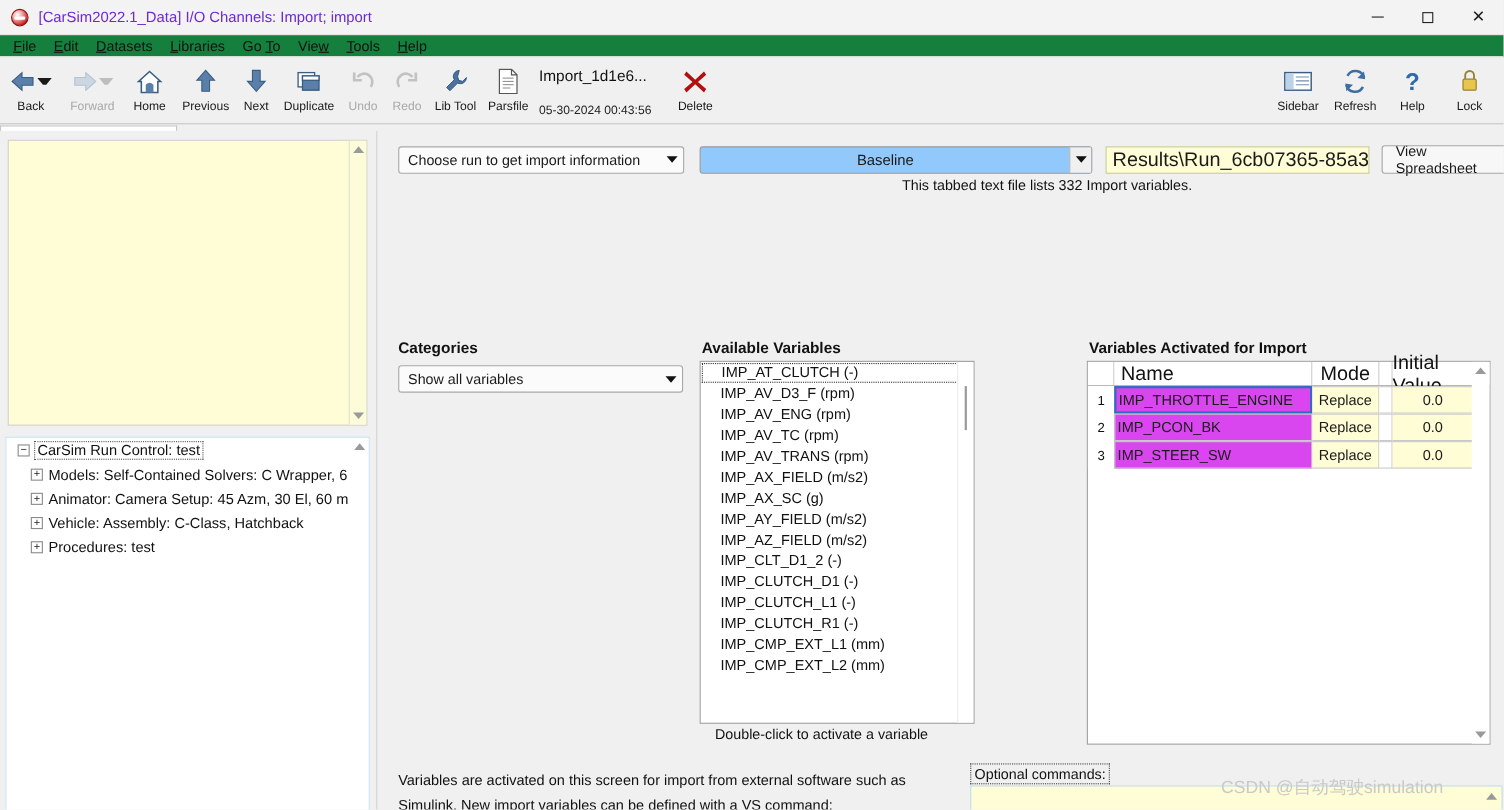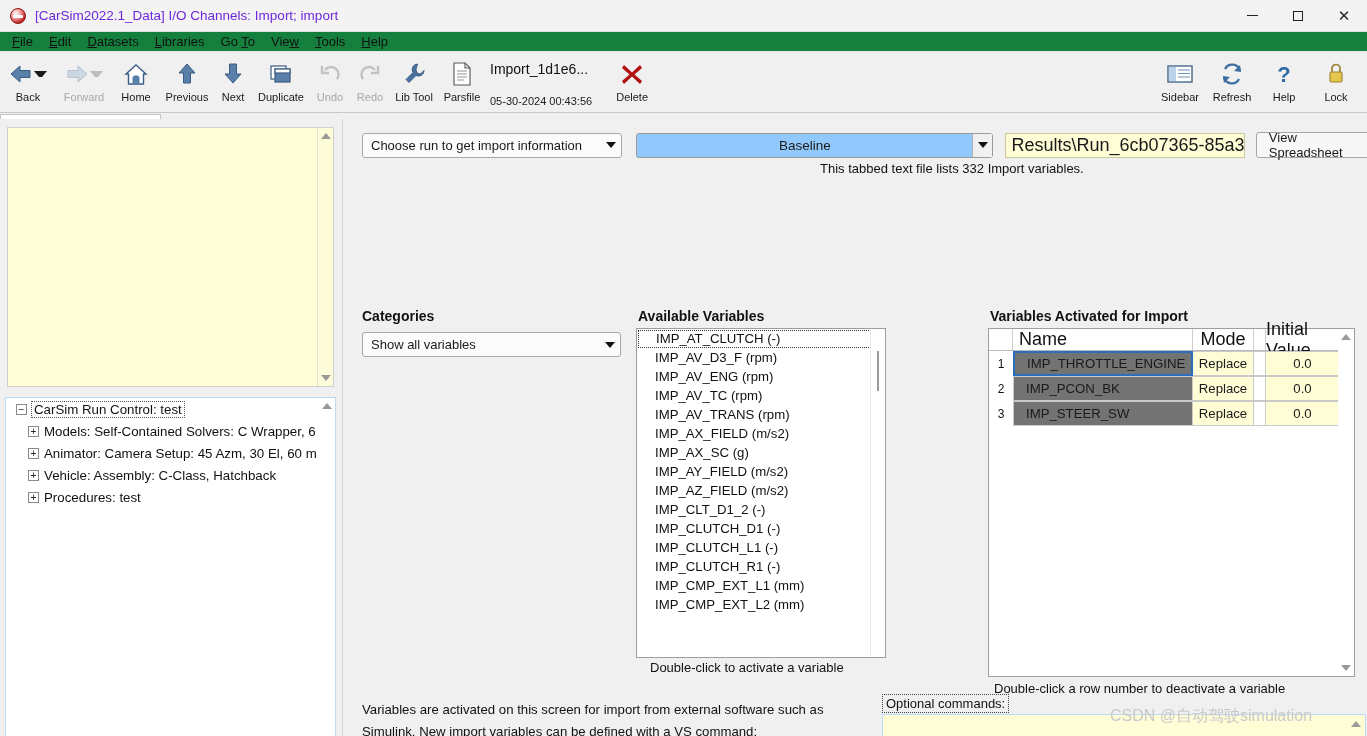--- a/index.html
+++ b/index.html
@@ -217,21 +217,21 @@
   .tbl-headrow { display:flex; height:22px; background:#ffffff; border-bottom:1px solid #b9b9b9; }
   .th { font-size:18px; display:flex; align-items:center; color:#111; }
   .th.c-num { width:24px; border-right:1px solid #cfcfcf; }
   .th.c-name { width:180px; padding-left:6px; border-right:1px solid #cfcfcf; }
   .th.c-mode { width:61px; justify-content:center; border-right:1px solid #cfcfcf; }
   .th.c-gap  { width:12px; border-right:1px solid #cfcfcf; }
   .th.c-init { width:74px; justify-content:center; }
   .tbl-row { display:flex; height:25px; }
   .td { font-size:13.2px; display:flex; align-items:center; }
   .td.c-num { width:24px; justify-content:center; font-size:12px; color:#111; background:#fff; }
-  .td.c-name { width:180px; padding-left:12px; background:#737373; border:1px solid #c9c9c9; }
+  .td.c-name { width:180px; padding-left:2px; background:#d946ef; border:1px solid #c9c9c9; }
   .td.c-name.sel { border:2px solid #2a6fbd; }
   .td.c-mode { width:61px; justify-content:center; background:#fffdd6; border:1px solid #c9c9c9; border-left:none; }
   .td.c-gap  { width:12px; background:#ffffff; border:1px solid #c9c9c9; border-left:none; }
   .td.c-init { width:74px; justify-content:center; background:#fffdd6; border:1px solid #c9c9c9; border-left:none; }
   #act-vscroll {
     position:absolute; right:0; top:0; width:16px; height:347px; background:#ffffff;
     display:flex; flex-direction:column; justify-content:space-between; align-items:center;
   }
   #act-hint { position:absolute; left:644px; top:562px; font-size:13px; color:#111; white-space:nowrap; }
 
@@ -606,21 +606,20 @@
 
       <div id="act-vscroll">
         <div class="sb-arrow">
             <span class="tri-up"></span>
           </div>
         <div class="sb-arrow">
             <span class="tri-dn"></span>
           </div>
       </div>
     </div>
-    <div id="act-hint">Double-click a row number to deactivate a variable</div>
 
     <div id="desc">
       <p>Variables are activated on this screen for import from external software such as Simulink. New import variables can be defined with a VS command:</p>
 
     </div>
 
     <div id="opt-label">Optional commands:</div>
     <div id="opt-box">
       <div id="opt-inner"></div>
       <div id="opt-vscroll">

